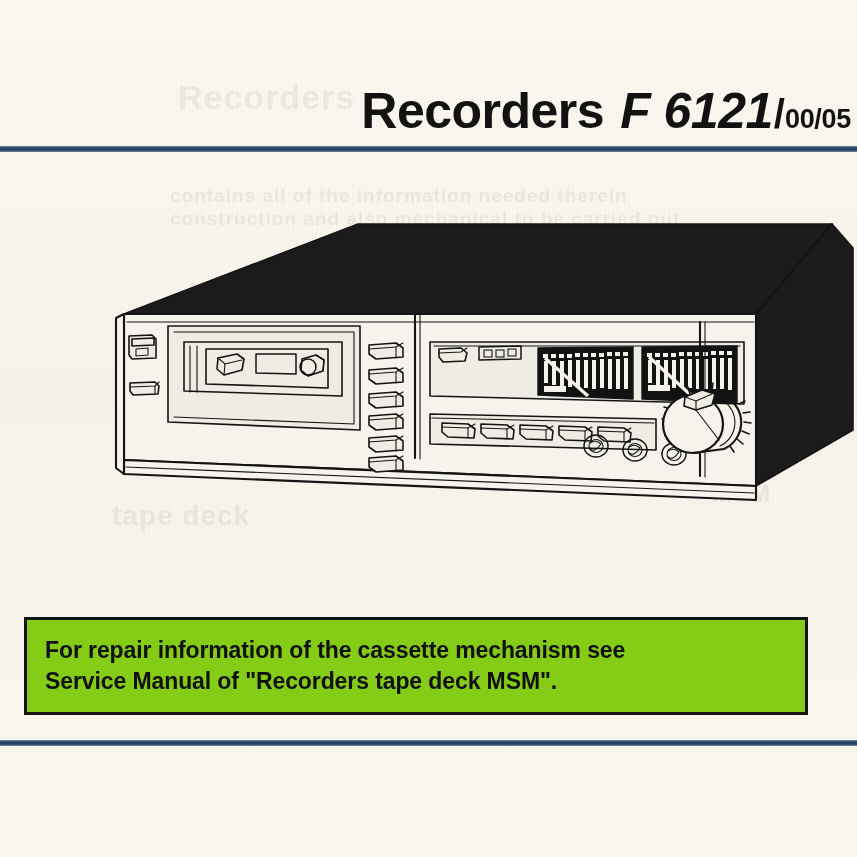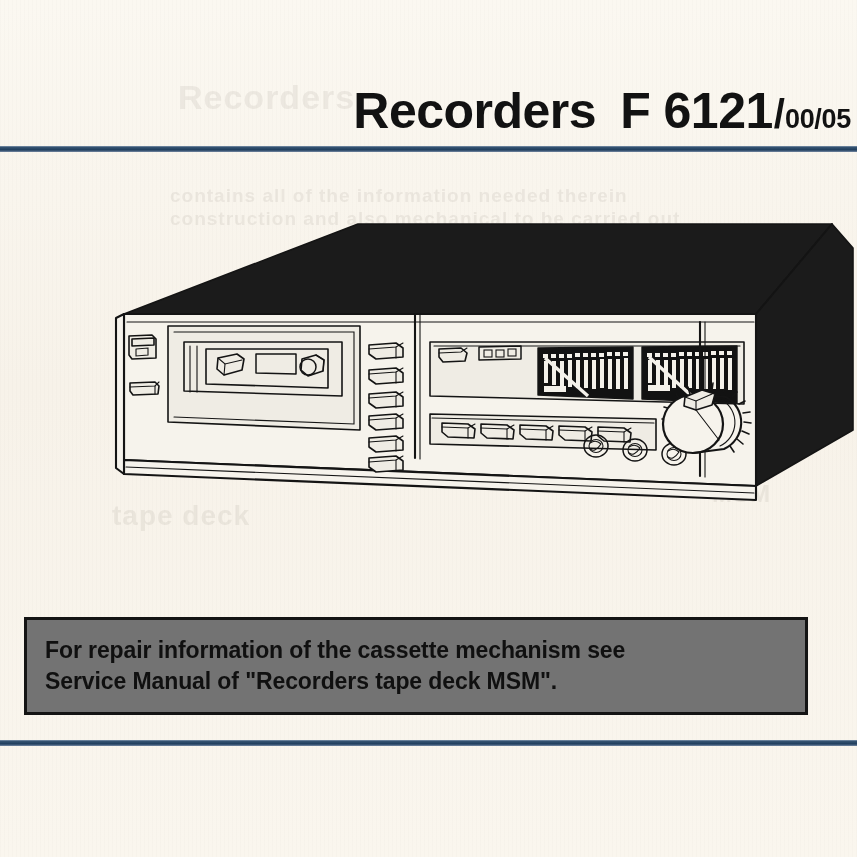--- a/index.html
+++ b/index.html
@@ -62,21 +62,22 @@
     font-size: 50px;
     font-weight: bold;
     letter-spacing: -0.5px;
     line-height: 1;
   }
   .title-model {
     font-size: 50px;
     font-weight: bold;
     letter-spacing: -0.5px;
     line-height: 1;
-    margin-left: 24px;
+    margin-left: 16px;
+    font-style: italic;
   }
   .title-slash {
     font-size: 40px;
     font-weight: bold;
     line-height: 1;
     margin-left: 1px;
   }
   .title-suffix {
     font-size: 27px;
     font-weight: bold;
@@ -99,21 +100,21 @@
   .rule-bottom { top: 740px; }
 
   
   .note-box {
     position: absolute;
     left: 24px;
     top: 617px;
     width: 784px;
     height: 98px;
     border: 3px solid #141414;
-    background: #737373;
+    background: #84cc16;
     box-sizing: border-box;
     z-index: 6;
     display: flex;
     flex-direction: column;
     justify-content: center;
     padding: 0 18px;
   }
   .note-line {
     font-size: 23px;
     font-weight: bold;

